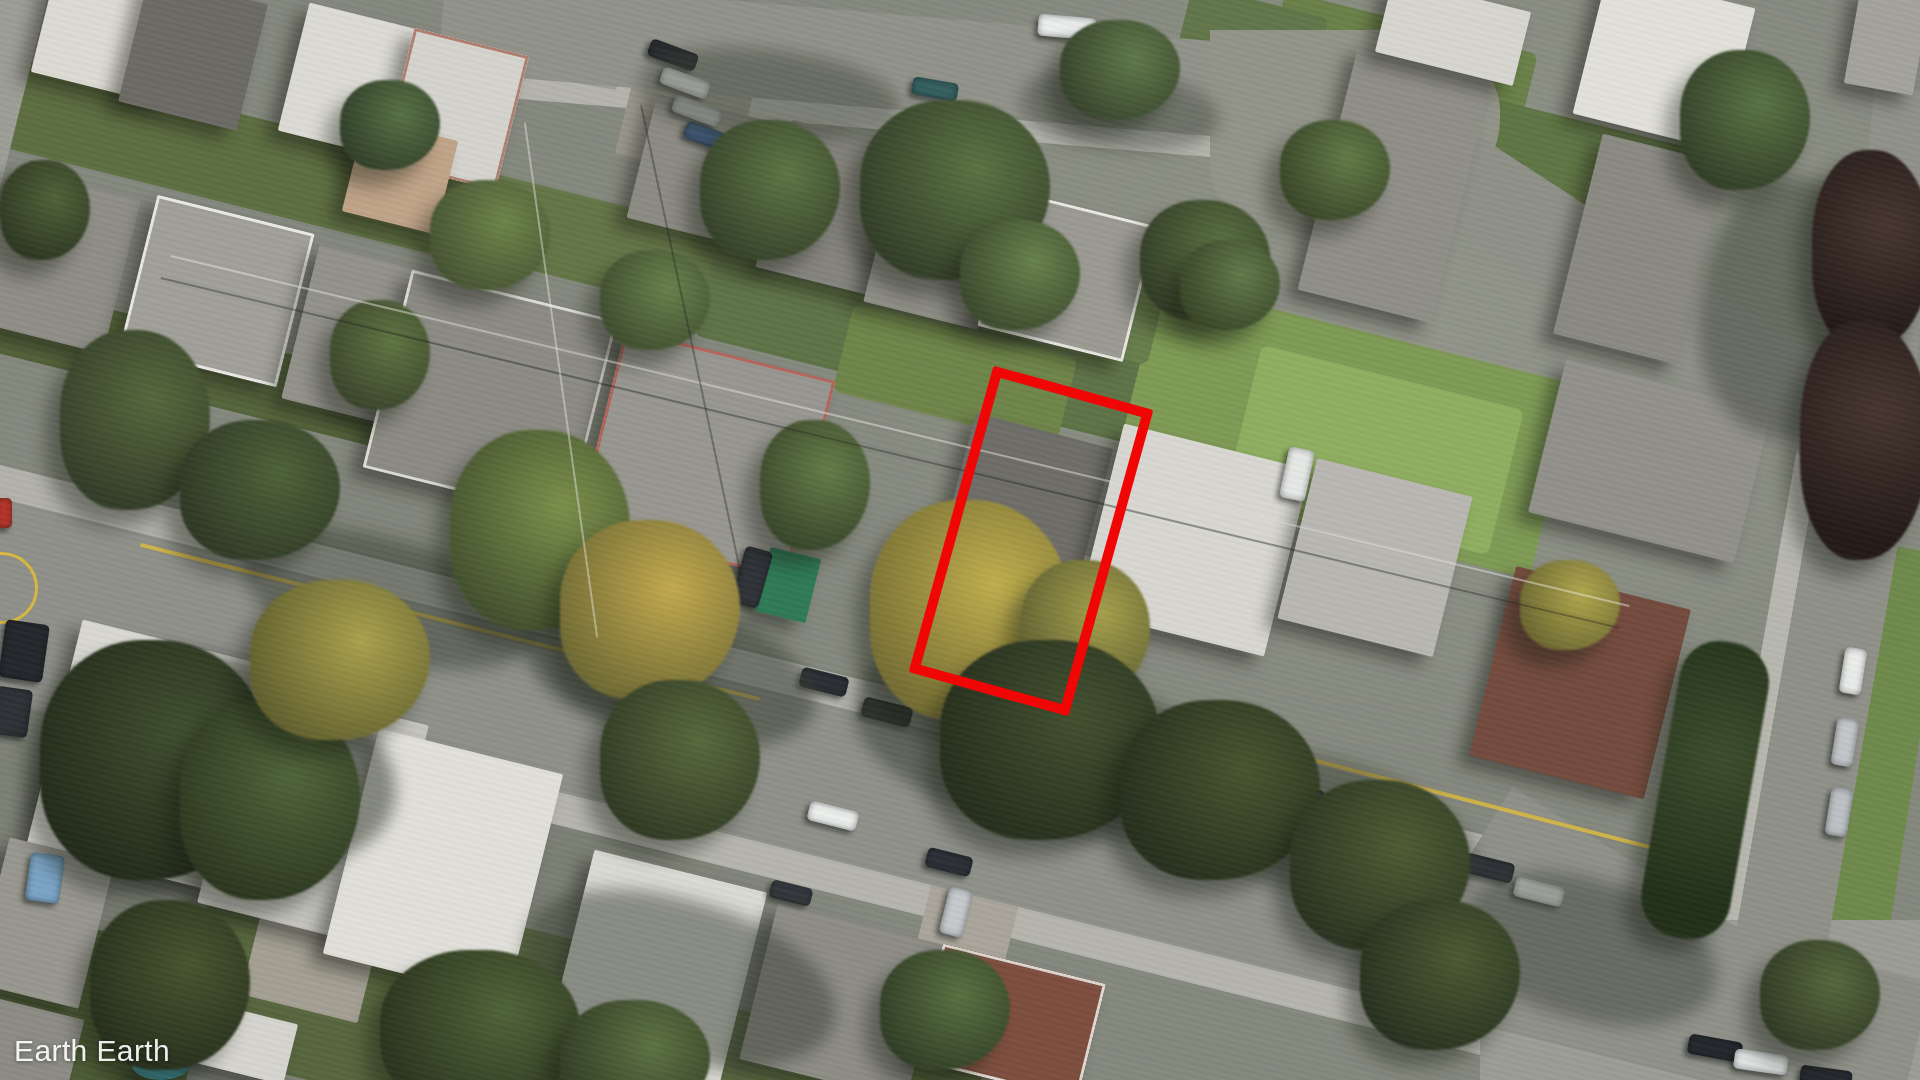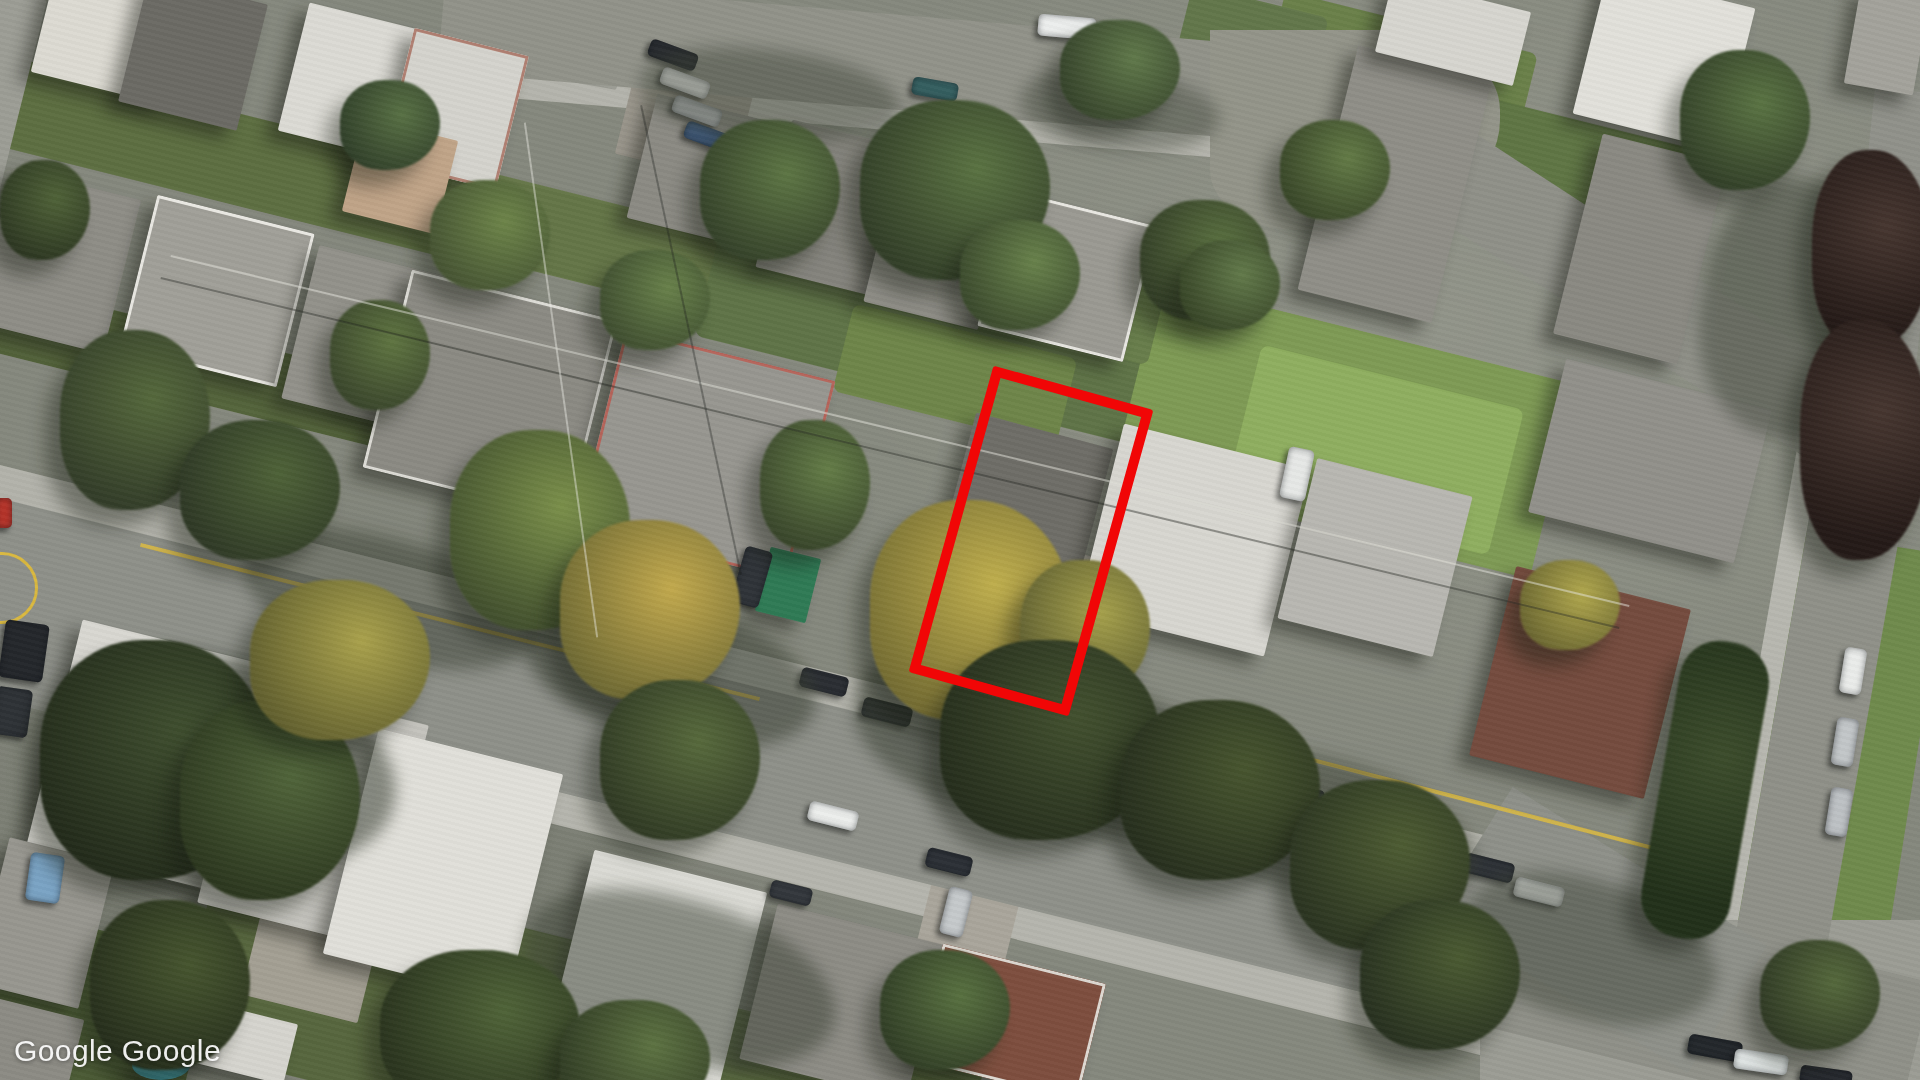--- a/index.html
+++ b/index.html
@@ -201,14 +201,14 @@
       <div class="it tree" style="left: 1520px; top: 560px; width: 100px; height: 90px; background: radial-gradient(circle at 62% 38%, rgb(176, 167, 77) 0%, rgb(108, 104, 50) 78%);"></div>
       <div class="it tree" style="left: 1760px; top: 940px; width: 120px; height: 110px; background: radial-gradient(circle at 62% 38%, rgb(85, 104, 60) 0%, rgb(48, 58, 37) 78%);"></div>
       <div class="it tree" style="left: 90px; top: 900px; width: 160px; height: 170px; background: radial-gradient(circle at 62% 38%, rgb(70, 85, 47) 0%, rgb(38, 46, 28) 78%);"></div>
       <div class="it wire" style="left: 150px; top: 430px; width: 1500px; height: 2px; transform: rotate(13.5deg); background: rgba(225, 225, 218, 0.5);"></div>
       <div class="it wire" style="left: 140px; top: 452px; width: 1500px; height: 2px; transform: rotate(13.5deg); background: rgba(30, 32, 28, 0.4);"></div>
       <div class="it wire" style="left: 560px; top: 120px; width: 2px; height: 520px; transform: rotate(-8deg); background: rgba(235, 235, 228, 0.45);"></div>
       <div class="it wire" style="left: 690px; top: 100px; width: 2px; height: 480px; transform: rotate(-12deg); background: rgba(30, 32, 28, 0.35);"></div>
     </div>
   <div id="grain"></div>
   <div id="annot" style="left: 948px; top: 382px; width: 146px; height: 298px; border: 10px solid rgb(241, 6, 6); transform: rotate(15.5deg);"></div>
-  <div id="watermark">Google Google</div>
+  <div id="watermark">Earth Earth</div>
 </div>
 
 </body></html>

